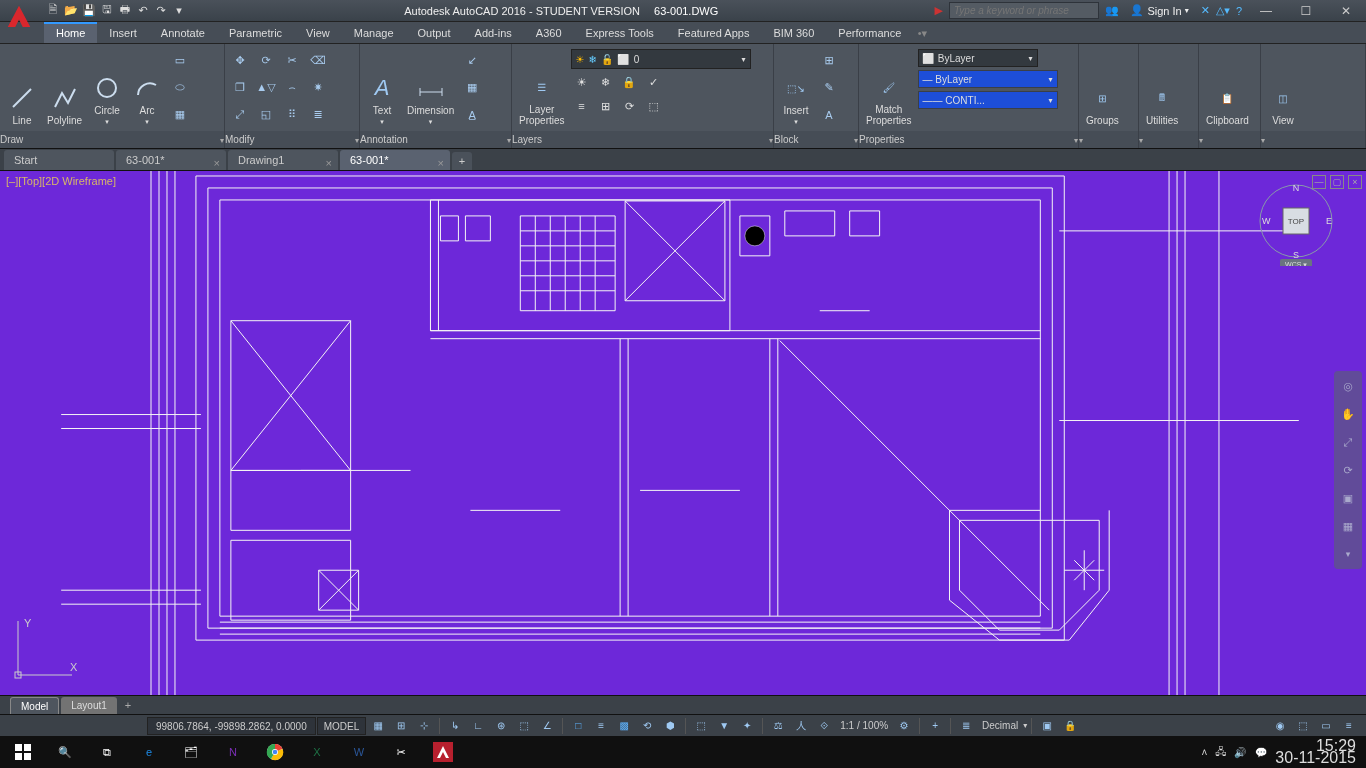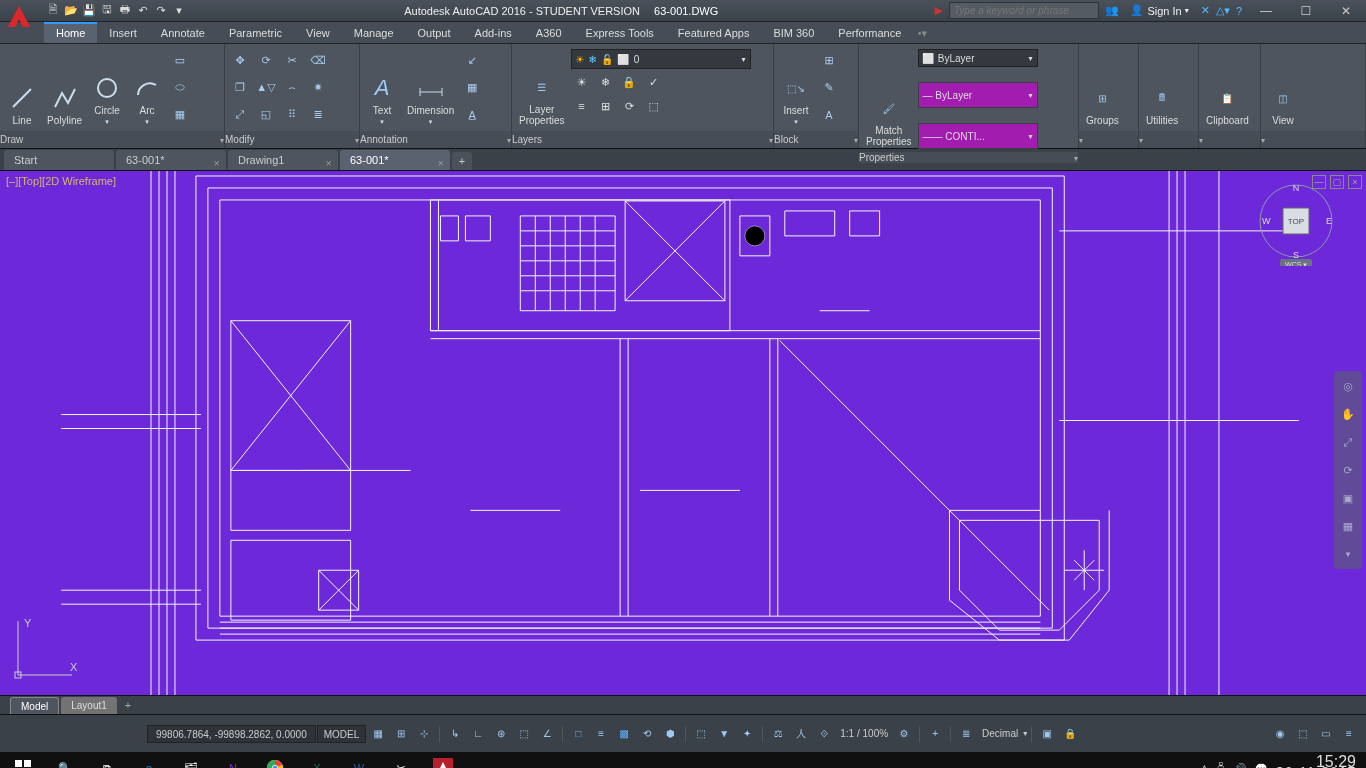--- a/index.html
+++ b/index.html
@@ -30,21 +30,21 @@
 .panel { border-right: 1px solid #3a3f47; display: flex; flex-direction: column; }
 .panel-body { flex: 1; display: flex; align-items: stretch; padding: 3px; gap: 2px; }
 .panel-title { height: 17px; text-align: center; font-size: 10px; color: #ccc; background: #464d56; display:flex; align-items:center; justify-content:space-between; gap:4px;}
 .panel-title .drop::after { content:" ▾"; font-size:8px; color:#aaa;}
 .bigbtn { display: flex; flex-direction: column; align-items: center; justify-content: flex-end; padding: 2px 4px; min-width: 36px; color:#ddd; gap:2px; font-size:10px; text-align:center;}
 .bigbtn .bicon { width: 30px; height: 30px; display:flex; align-items:center; justify-content:center; color:#9fc9f2;}
 .iconcol { display: flex; flex-direction: column; justify-content: space-around; }
 .iconcol .sm { width: 24px; height: 24px; display:flex; align-items:center; justify-content:center; color:#a8cbee;}
 .layerdrop { width:180px; height:20px; background:#33393f; border:1px solid #222; display:flex; align-items:center; padding:0 4px; color:#ddd; font-size:10px; gap:4px;}
 .propdrop { width:120px; height:18px; background:#33393f; border:1px solid #222; display:flex; align-items:center; padding:0 4px; font-size:10px; color:#ddd; justify-content:space-between;}
-.propline { width:120px; height:18px; display:flex; align-items:center; justify-content:space-between; padding:12px 4px; font-size:10px; color:#ddd; background:#a21caf; border:1px solid #3a3f47;}
+.propline { width:140px; height:18px; display:flex; align-items:center; justify-content:space-between; padding:0 4px; font-size:10px; color:#ddd; background:#1d4ed8; border:1px solid #3a3f47;}
 
 
 .filetabs { height: 22px; background: #3b4148; display: flex; align-items: flex-end; padding-left: 4px; gap:0; border-bottom:1px solid #111;}
 .filetabs .ftab { height: 20px; padding: 0 24px 0 10px; background: #4e555e; color: #ccc; font-size: 11px; line-height: 20px; border-radius: 3px 3px 0 0; margin-right:2px; position:relative; min-width:110px;}
 .filetabs .ftab.active { background: #5a6270; color:#fff;}
 .filetabs .ftab .x { position:absolute; right:6px; top:3px; font-size:11px; color:#999;}
 .filetabs .addtab { width:20px; height:18px; background:#4a515a; color:#ccc; text-align:center; line-height:18px; border-radius:3px 3px 0 0;}
 
 
 .canvas-wrap { position: relative; height: calc(768px - 22px - 22px - 105px - 22px - 19px - 22px - 32px); background: #6d28d9; overflow:hidden;}
@@ -59,21 +59,21 @@
 svg.drawing line, svg.drawing rect, svg.drawing polyline, svg.drawing path { stroke:#f5f5f5; stroke-width:1; fill:none; vector-effect:non-scaling-stroke;}
 svg.drawing .hatch{ stroke:#e8e8e8; stroke-width:0.5;}
 
 
 .layouttabs { height:19px; background:#3b4148; display:flex; align-items:center; padding-left:10px; gap:2px; border-top:1px solid #111;}
 .layouttabs .lt { height:17px; padding:0 10px; background:#737373; color:#ddd; font-size:10px; line-height:17px; border-radius:3px 3px 0 0;}
 .layouttabs .lt.active { background:#4e555e; color:#fff; border:1px solid #888; border-bottom:none;}
 .layouttabs .addl { width:18px; text-align:center; color:#aaa;}
 
 
-.statusbar { height:38px; background:#3b4148; display:flex; align-items:center; padding:0 6px; gap:1px; border-top:1px solid #111; font-size:10px; color:#ccc;}
+.statusbar { height:22px; background:#3b4148; display:flex; align-items:center; padding:0 6px; gap:1px; border-top:1px solid #111; font-size:10px; color:#ccc;}
 .statusbar .coord { background:#2e333a; padding:0 8px; height:18px; line-height:18px; border:1px solid #222;}
 .statusbar .modelbtn { background:#2e333a; padding:0 6px; height:18px; line-height:18px; border:1px solid #222; text-transform:uppercase;}
 .statusbar .sicon { width:22px; height:18px; display:flex; align-items:center; justify-content:center; color:#9fc9f2;}
 .statusbar .sicon.on { color:#5eb4ff;}
 .statusbar .sep { width:1px; height:16px; background:#555; margin:0 3px;}
 .statusbar .spacer { flex:1;}
 .statusbar .txt { padding:0 4px;}
 
 
 .taskbar { height:32px; background:#101010; display:flex; align-items:center; padding:0 2px;}
@@ -307,21 +307,21 @@
       </div>
   </div>
 
   <div class="panel" style="width:220px">
     <div class="panel-body">
       <div class="bigbtn">
           <div class="bicon">🖌</div>
           <span style="white-space:pre">Match
 Properties</span>
         </div>
-      <div style="display:flex;flex-direction:column;gap:15px;padding-top:2px">
+      <div style="display:flex;flex-direction:column;gap:3px;padding-top:2px">
         <div class="propdrop">
             <span>⬜ <span>ByLayer</span></span>
             <span style="font-size:8px">▾</span>
           </div>
         <div class="propline">
             <span>— <span>ByLayer</span></span>
             <span style="font-size:8px">▾</span>
           </div>
         <div class="propline">
             <span>—— <span>CONTI...</span></span>

